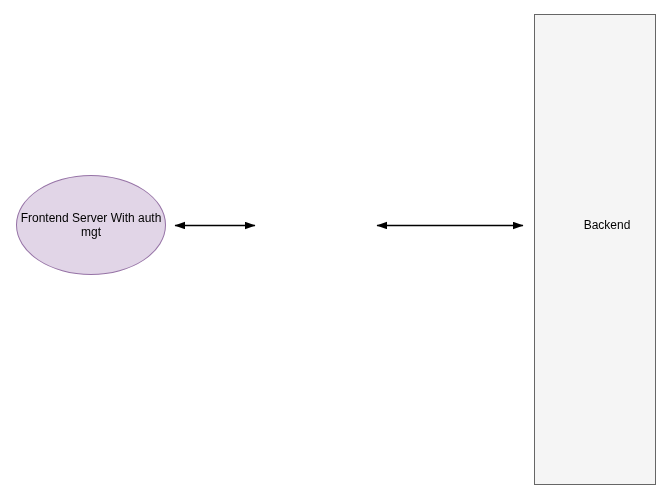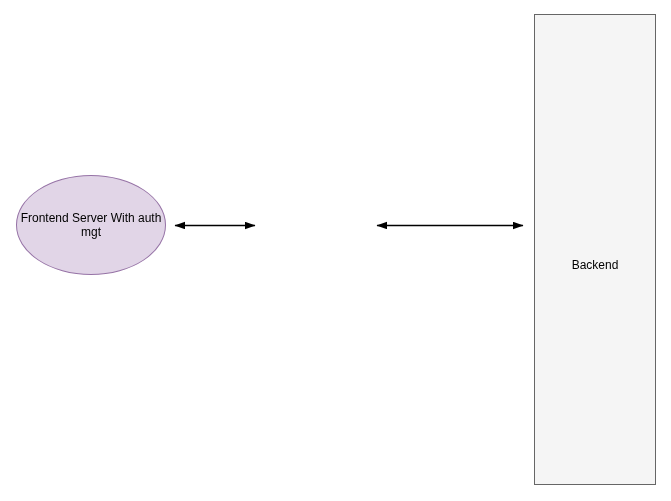--- a/index.html
+++ b/index.html
@@ -54,24 +54,23 @@
     left: 534px;
     top: 14px;
     width: 122px;
     height: 471px;
     background: #F5F5F5;
     border: 1px solid #666666;
     display: block;
   }
   .rect-backend .node-label {
     position: absolute;
-    left: 0;
+    left: 12px;
     top: 203px;
     width: 100%;
-    margin-top: 40px;
   }
   .edge-layer {
     position: absolute;
     left: 0;
     top: 0;
     width: 671px;
     height: 501px;
   }
   .edge-layer line {
     stroke: #000000;

